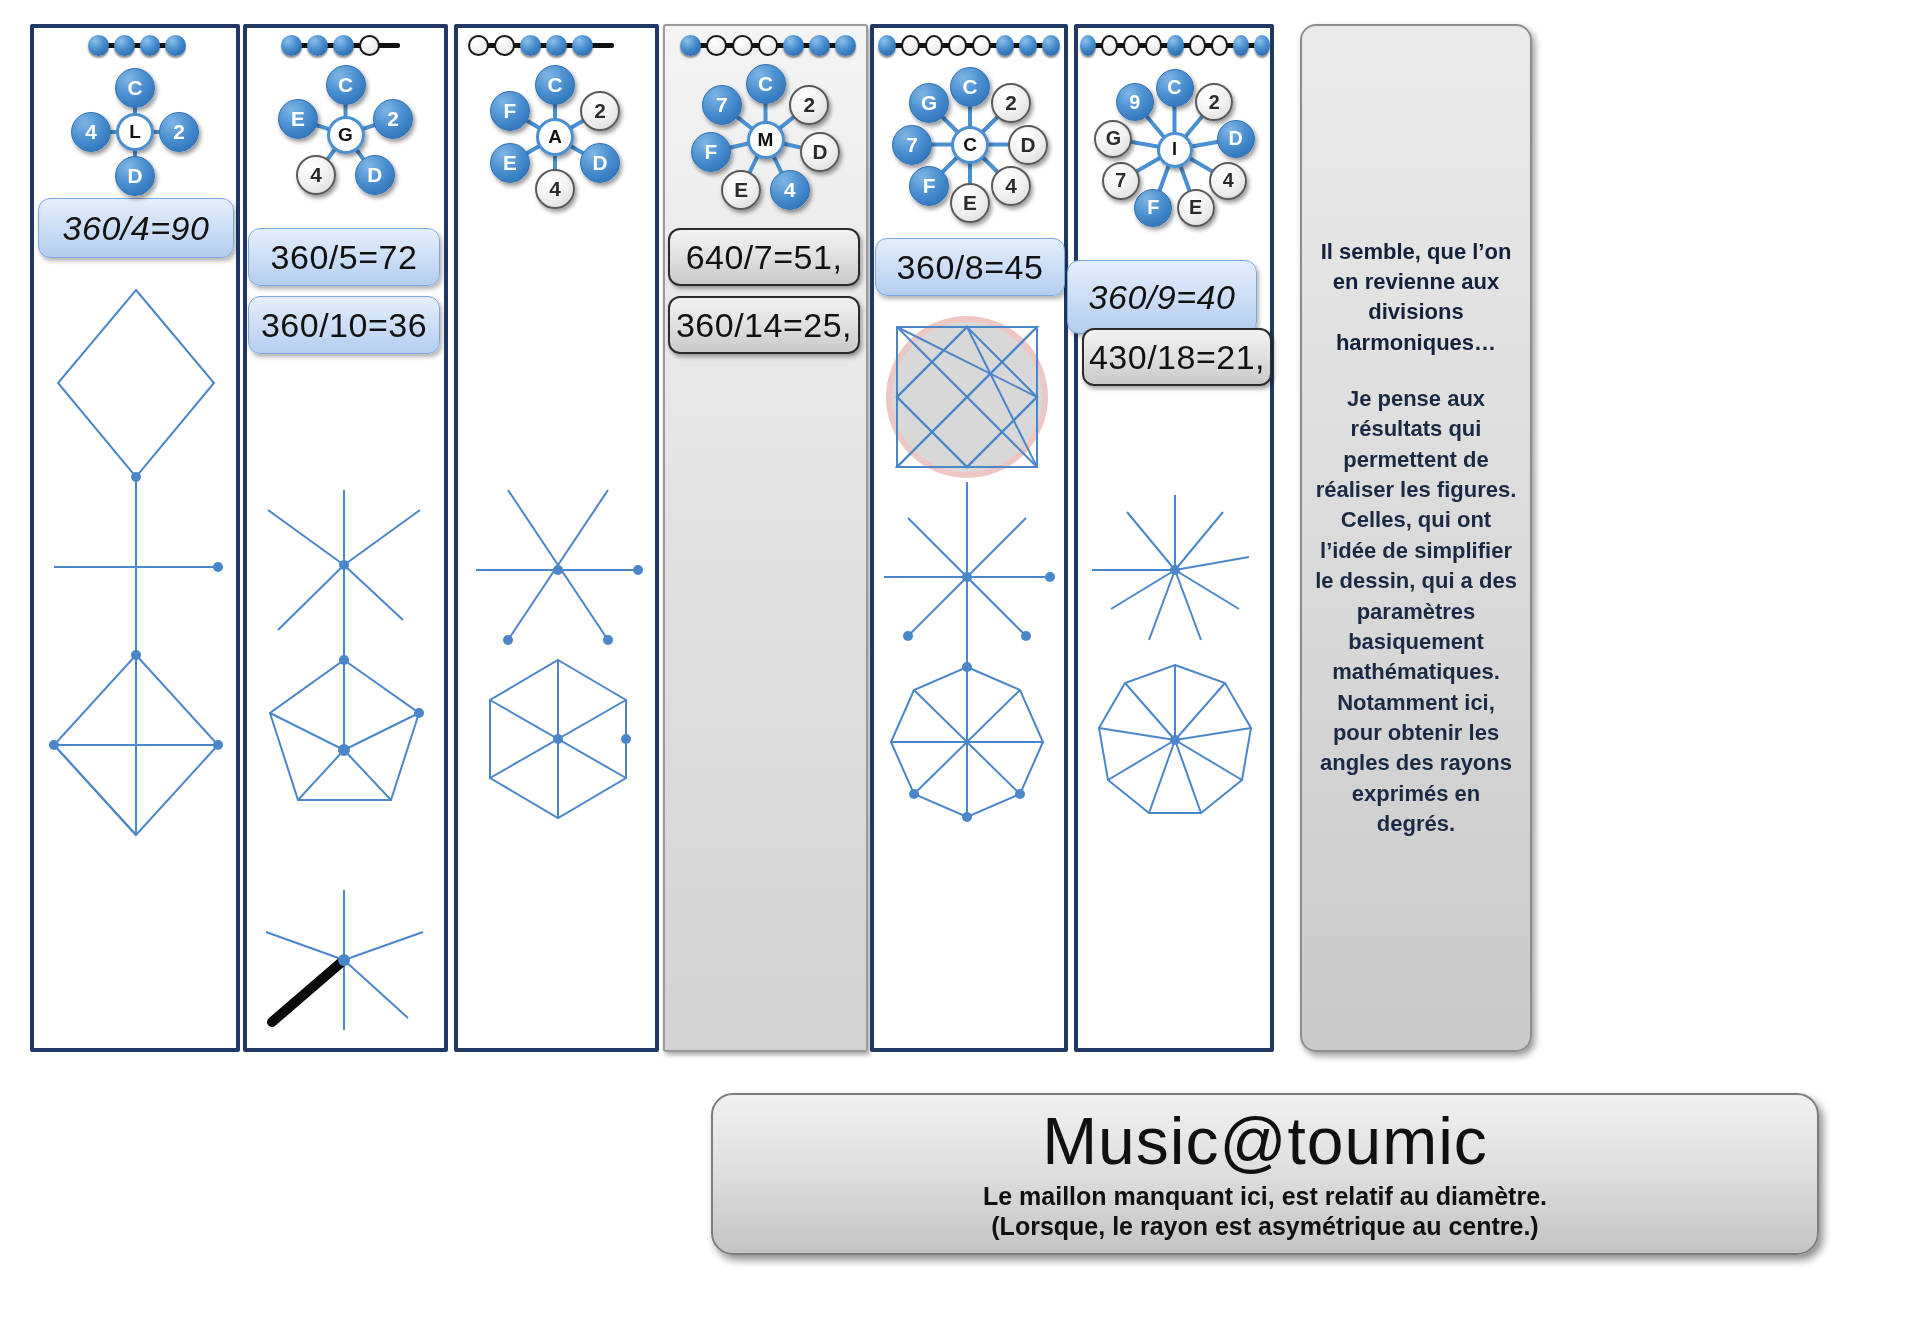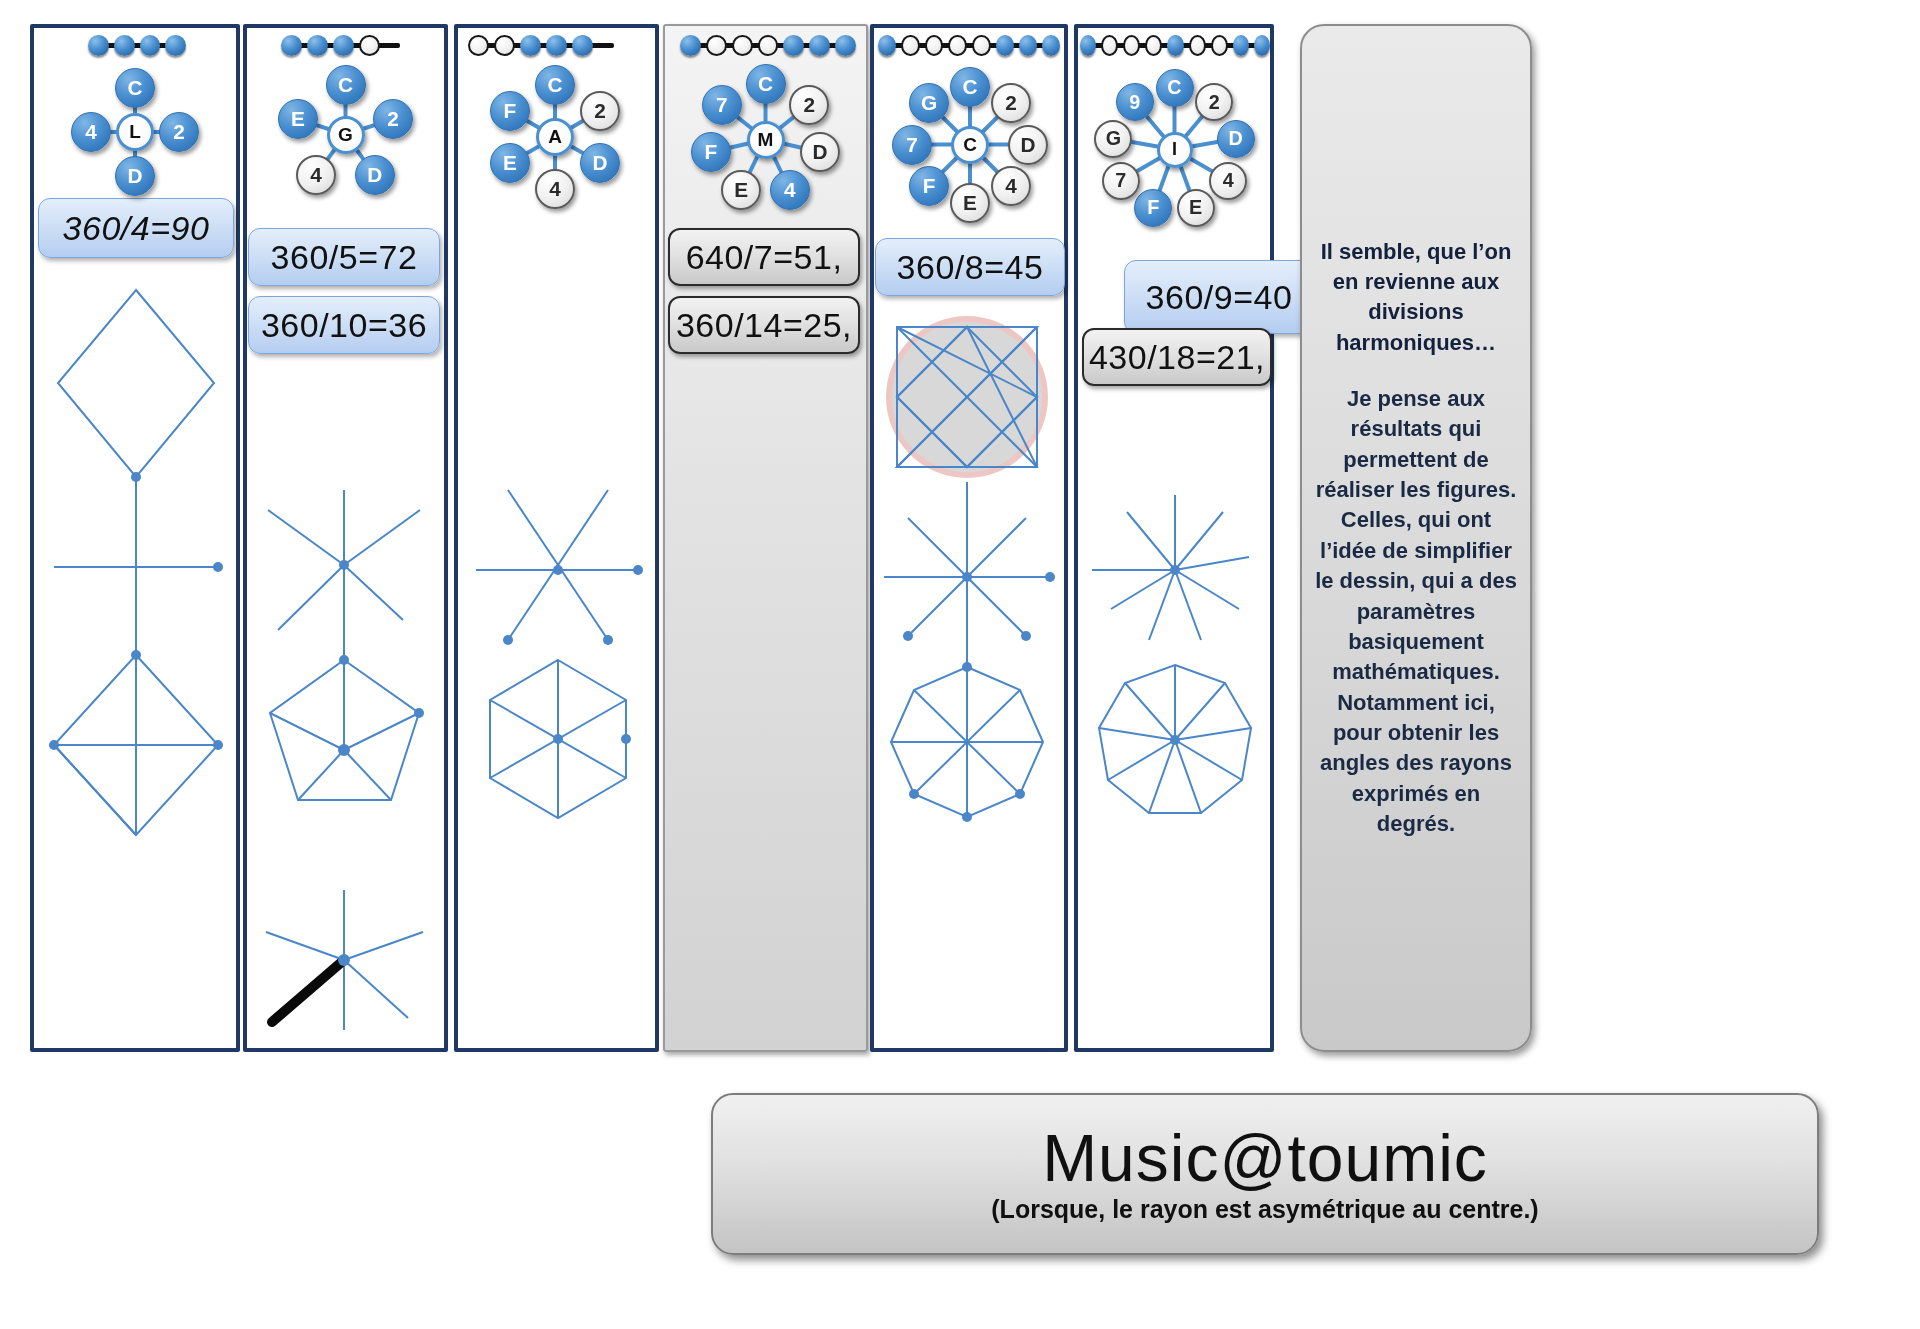--- a/index.html
+++ b/index.html
@@ -42,21 +42,21 @@
       letter-spacing:.5px;}
   .pill.bluepill{background:linear-gradient(180deg,#e4eefb 0%,#cfe0f6 45%,#b4cdf0 100%);
       border:1px solid #7ba7dd;box-shadow:2px 3px 4px rgba(0,0,0,.3);}
   .pill.graypill{background:linear-gradient(180deg,#f2f2f2 0%,#e2e2e2 45%,#c9c9c9 100%);
       border:2px solid #2b2b2b;box-shadow:2px 3px 4px rgba(0,0,0,.35);}
 
   
   .figure{position:absolute;}
 
   
-  #side-note{position:absolute;border-radius:24px;border:2px solid #8d8d8d;
+  #side-note{position:absolute;border-radius:16px;border:2px solid #8d8d8d;
       background:linear-gradient(180deg,#eaeaea 0%,#dedede 40%,#c9c9c9 100%);
       box-shadow:3px 4px 7px rgba(0,0,0,.4);box-sizing:border-box;
       padding:24px 8px;display:flex;flex-direction:column;justify-content:center;}
   #side-note p{margin:0;text-align:center;color:#1b2a44;font-weight:bold;
       font-size:22px;line-height:1.38;}
   #side-note p.p1{margin-bottom:26px;color:#14213d;}
 
   
   #banner{position:absolute;border-radius:22px;border:2px solid #7d7d7d;
       background:linear-gradient(180deg,#f0f0f0 0%,#e2e2e2 40%,#c4c4c4 100%);
@@ -378,21 +378,21 @@
       <div class="node blue" style="width: 38px; height: 38px; left: 134.558px; top: 57.7338px; font-size: 19.76px;">D</div>
       <div class="node gray" style="width: 38px; height: 38px; left: 127.194px; top: 99.5px; font-size: 19.76px;">4</div>
       <div class="node gray" style="width: 38px; height: 38px; left: 94.7052px; top: 126.761px; font-size: 19.76px;">E</div>
       <div class="node blue" style="width: 38px; height: 38px; left: 52.2948px; top: 126.761px; font-size: 19.76px;">F</div>
       <div class="node gray" style="width: 38px; height: 38px; left: 19.8064px; top: 99.5px; font-size: 19.76px;">7</div>
       <div class="node gray" style="width: 38px; height: 38px; left: 12.4419px; top: 57.7338px; font-size: 19.76px;">G</div>
       <div class="node blue" style="width: 38px; height: 38px; left: 33.6472px; top: 21.0052px; font-size: 19.76px;">9</div>
       <div class="node white" style="width: 36px; height: 36px; left: 74.5px; top: 69.5px; font-size: 18px;">I</div>
     </div>
 
-  <div class="pill bluepill" style="left:1124px;top:260px;width:190px;height:74px;">360/9=40</div>
+  <div class="pill bluepill" style="left:1067px;top:260px;width:190px;height:74px;font-style:italic;">360/9=40</div>
   <div class="pill graypill" style="left:1082px;top:328px;width:190px;height:58px;">430/18=21,</div>
 
   <div class="figure" style="left:1080px;top:480px;width:195px;height:370px;">
     <svg width="195" height="370" viewBox="0 0 195 370">
       <g stroke="#4a86c8" stroke-width="2" fill="none">
 
         <g transform="translate(95,90)">
           <line x1="0" y1="0" x2="0" y2="-75"></line>
           <line x1="0" y1="0" x2="48" y2="-58"></line>
           <line x1="0" y1="0" x2="74" y2="-13"></line>
@@ -424,16 +424,17 @@
     </svg>
   </div>
 
   <div id="side-note" style="left:1300px;top:24px;width:232px;height:1028px;">
     <p class="p1">Il semble, que l’on en revienne aux divisions harmoniques…</p>
     <p class="p2">Je pense aux résultats qui permettent de réaliser les figures. Celles, qui ont l’idée de simplifier le dessin, qui a des paramètres basiquement mathématiques. Notamment ici, pour obtenir les angles des rayons exprimés en degrés.</p>
   </div>
 
   <div id="banner" style="left:711px;top:1093px;width:1108px;height:162px;">
     <div class="btitle">Music@toumic</div>
+    <div class="bsub">Le maillon manquant ici, est relatif au diamètre.</div>
     <div class="bsub2">(Lorsque, le rayon est asymétrique au centre.)</div>
   </div>
 
 </div>
 
 </body></html>

